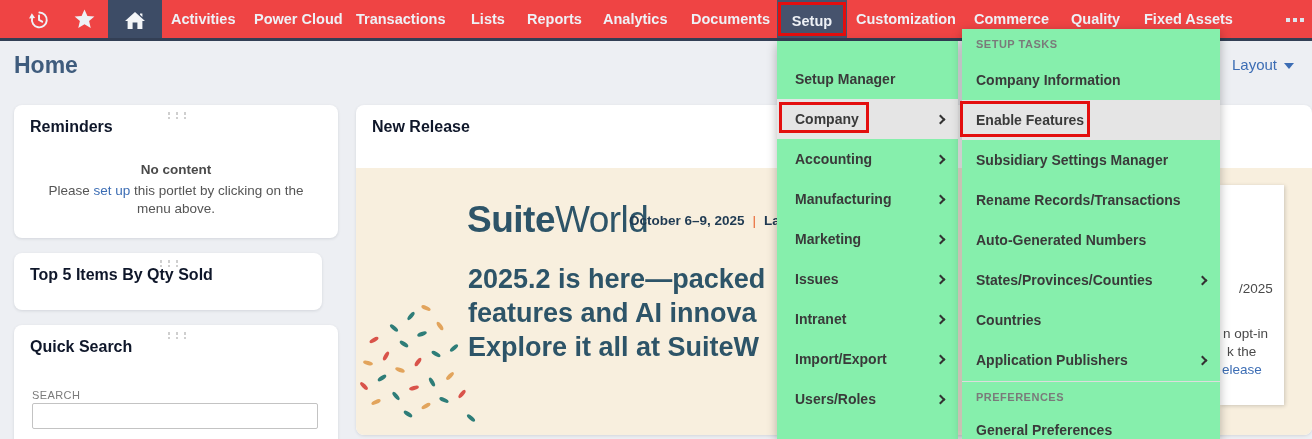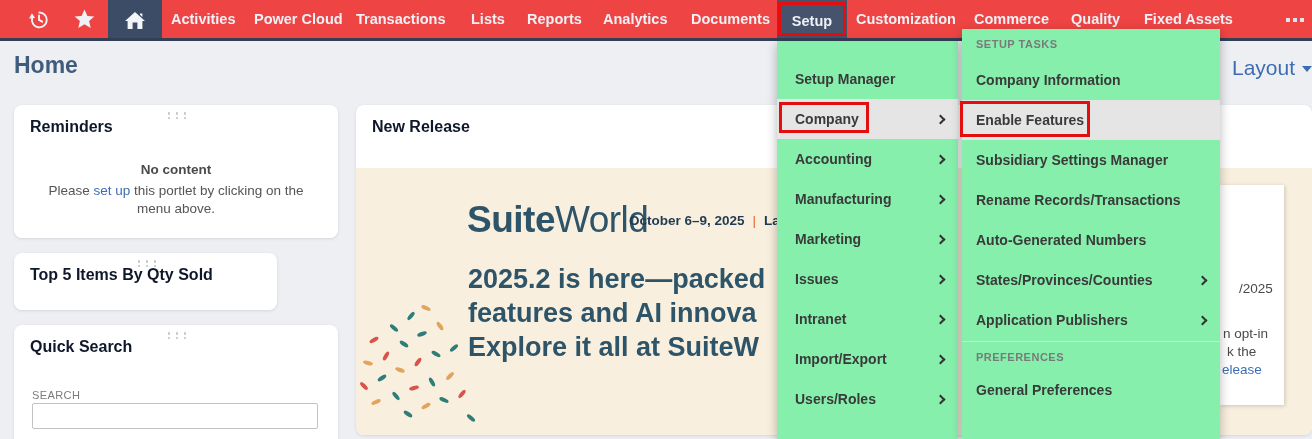--- a/index.html
+++ b/index.html
@@ -20,21 +20,21 @@
                color:#eef1f6; font-size:14.5px; font-weight:700; }
   .more-dots { position:absolute; left:1286px; top:18px; display:flex; gap:3px; }
   .more-dots i { width:4px; height:4px; background:#dfe5ec; display:block; }
 
   
   .anno { position:absolute; border:3px solid #e30e0e; pointer-events:none; z-index:50; }
 
   
   .page-title { position:absolute; left:14px; top:52px; font-size:23px; font-weight:700; color:#3f5c7d; }
   .layout-btn { position:absolute; left:1232px; top:56px; display:flex; align-items:center; gap:7px;
-                color:#3c6db4; font-size:21px; cursor:pointer; }
+                color:#3c6db4; font-size:15px; cursor:pointer; }
   .layout-btn .tri { width:0; height:0; border-left:5px solid transparent; border-right:5px solid transparent;
                      border-top:6px solid #3c6db4; margin-top:2px; }
 
   
   .card { position:absolute; background:#fff; border-radius:8px; box-shadow:0 1px 3px rgba(60,64,80,.14); }
   .drag-dots { position:absolute; top:6px; left:50%; transform:translateX(-50%); width:22px; height:8px;
                background-image:radial-gradient(circle, #cfcfcf 1.2px, transparent 1.4px);
                background-size:8px 5px; }
   .card-title { position:absolute; left:16px; top:13px; font-size:16px; font-weight:700; color:#0f172a; }
 
@@ -142,21 +142,21 @@
     <div class="drag-dots"></div>
     <div class="card-title">Reminders</div>
     <div class="reminders-body">
       <span class="nc">No content</span>
       <span>Please </span><a class="link">set up</a><span> this portlet by clicking on the</span>
       <br>
       <span>menu above.</span>
     </div>
   </div>
 
-  <div class="card" style="left:14px; top:253px; width:263px; height:57px;">
+  <div class="card" style="left:14px; top:253px; width:308px; height:57px;">
     <div class="drag-dots"></div>
     <div class="card-title">Top 5 Items By Qty Sold</div>
   </div>
 
   <div class="card" style="left:14px; top:325px; width:324px; height:130px;">
     <div class="drag-dots"></div>
     <div class="card-title">Quick Search</div>
     <div class="search-label">SEARCH</div>
     <input class="search-input" type="text" value="" style="">
   </div>
@@ -272,20 +272,23 @@
         <span>Rename Records/Transactions</span>
       </div>
       <div class="menu-row">
         <span>Auto-Generated Numbers</span>
       </div>
       <div class="menu-row">
         <span>States/Provinces/Counties</span>
         <span class="chev"></span>
       </div>
       <div class="menu-row">
+        <span>Countries</span>
+      </div>
+      <div class="menu-row">
         <span>Application Publishers</span>
         <span class="chev"></span>
       </div>
     </div>
     <div class="menu-divider"></div>
     <div class="section-label">PREFERENCES</div>
     <div class="menu-row" style="margin-top:6px;">
       <span>General Preferences</span>
     </div>
   </div>

